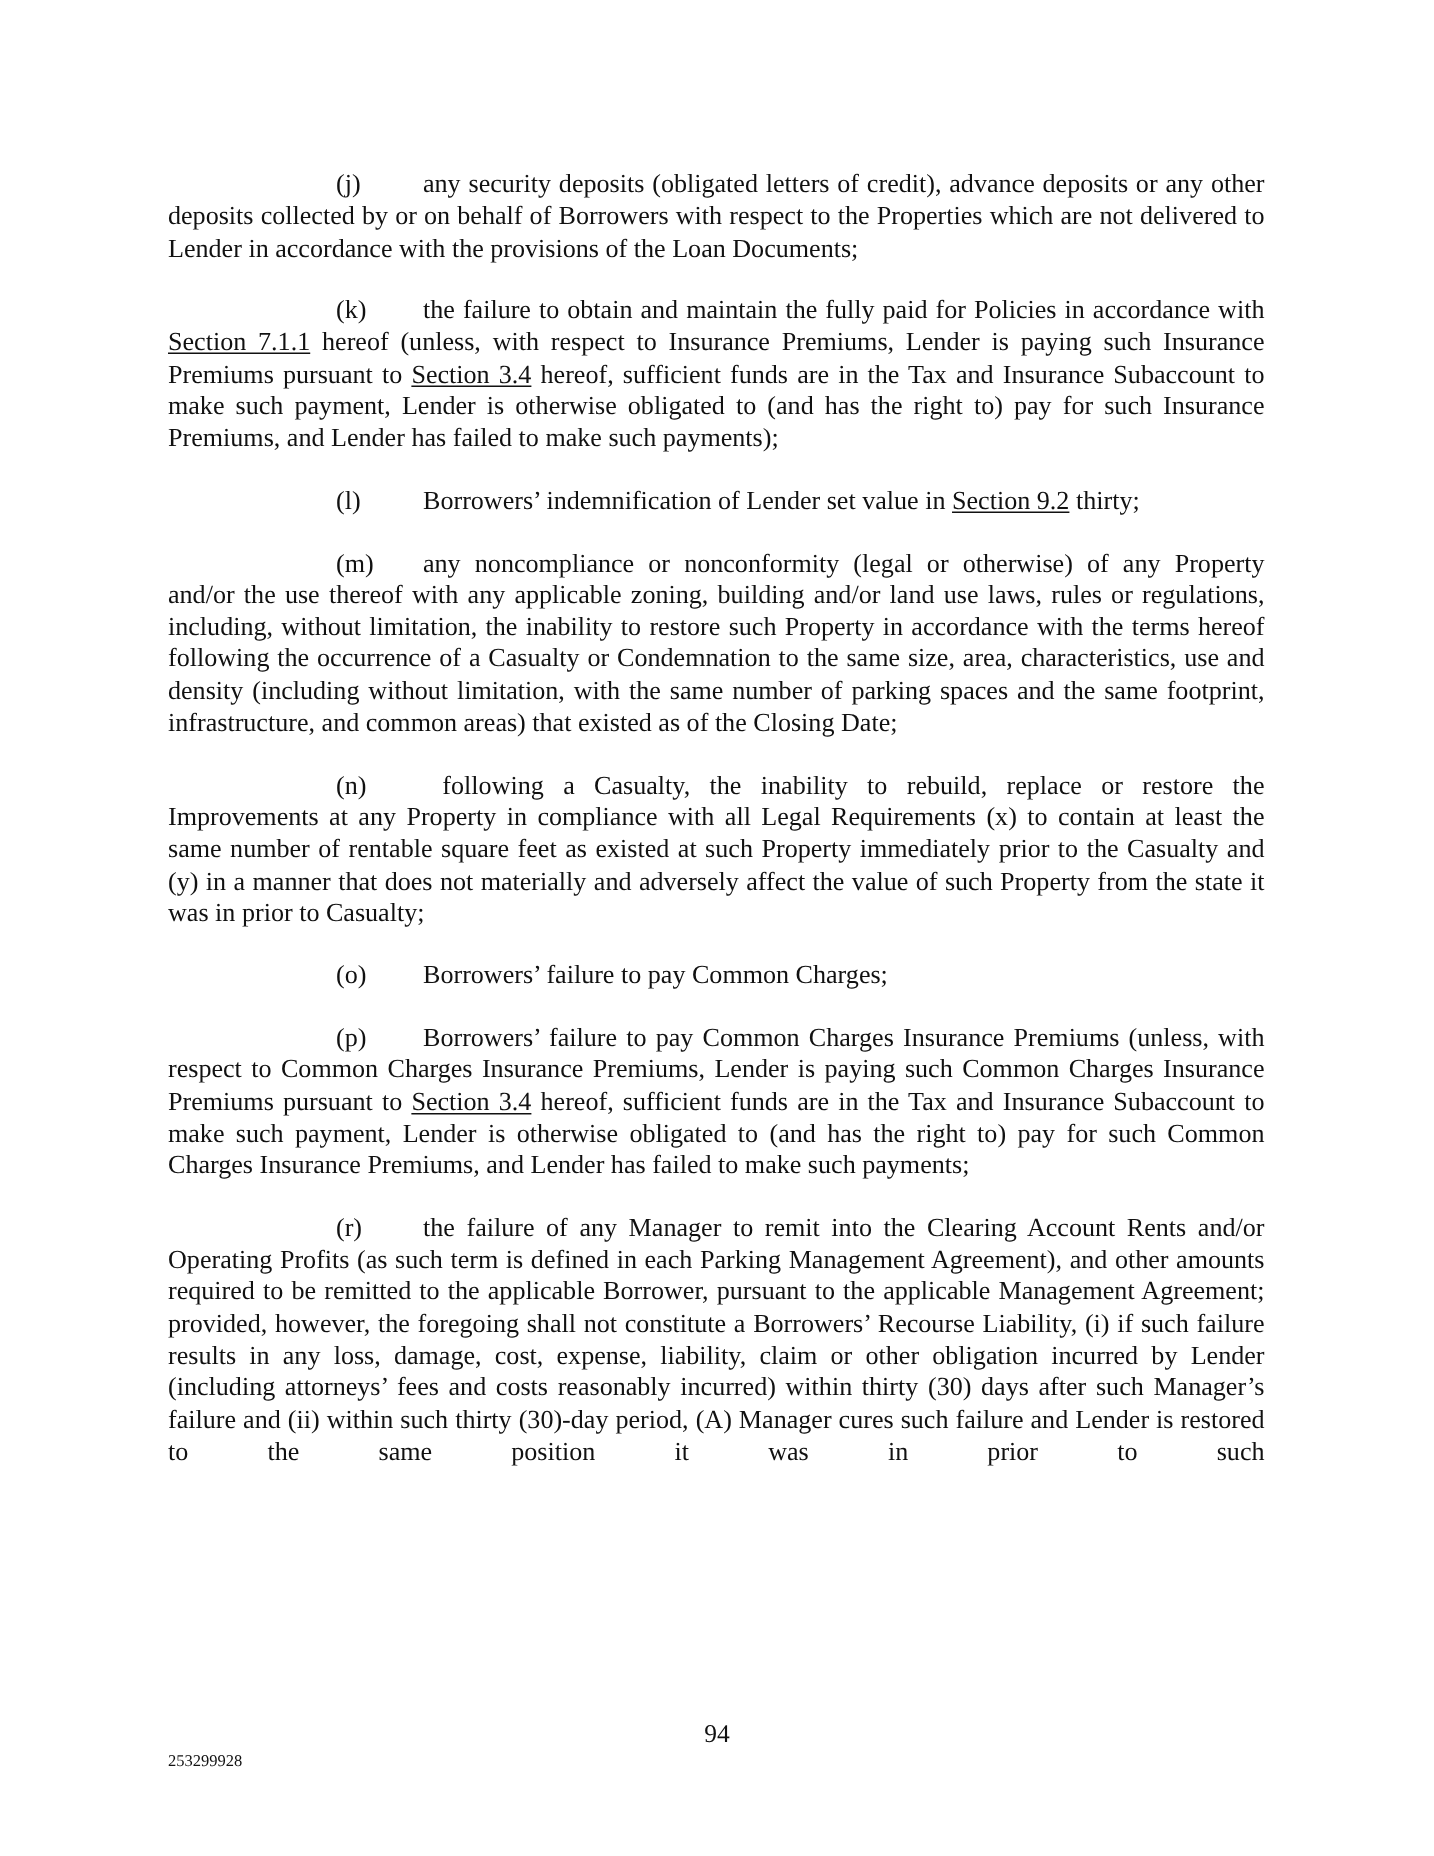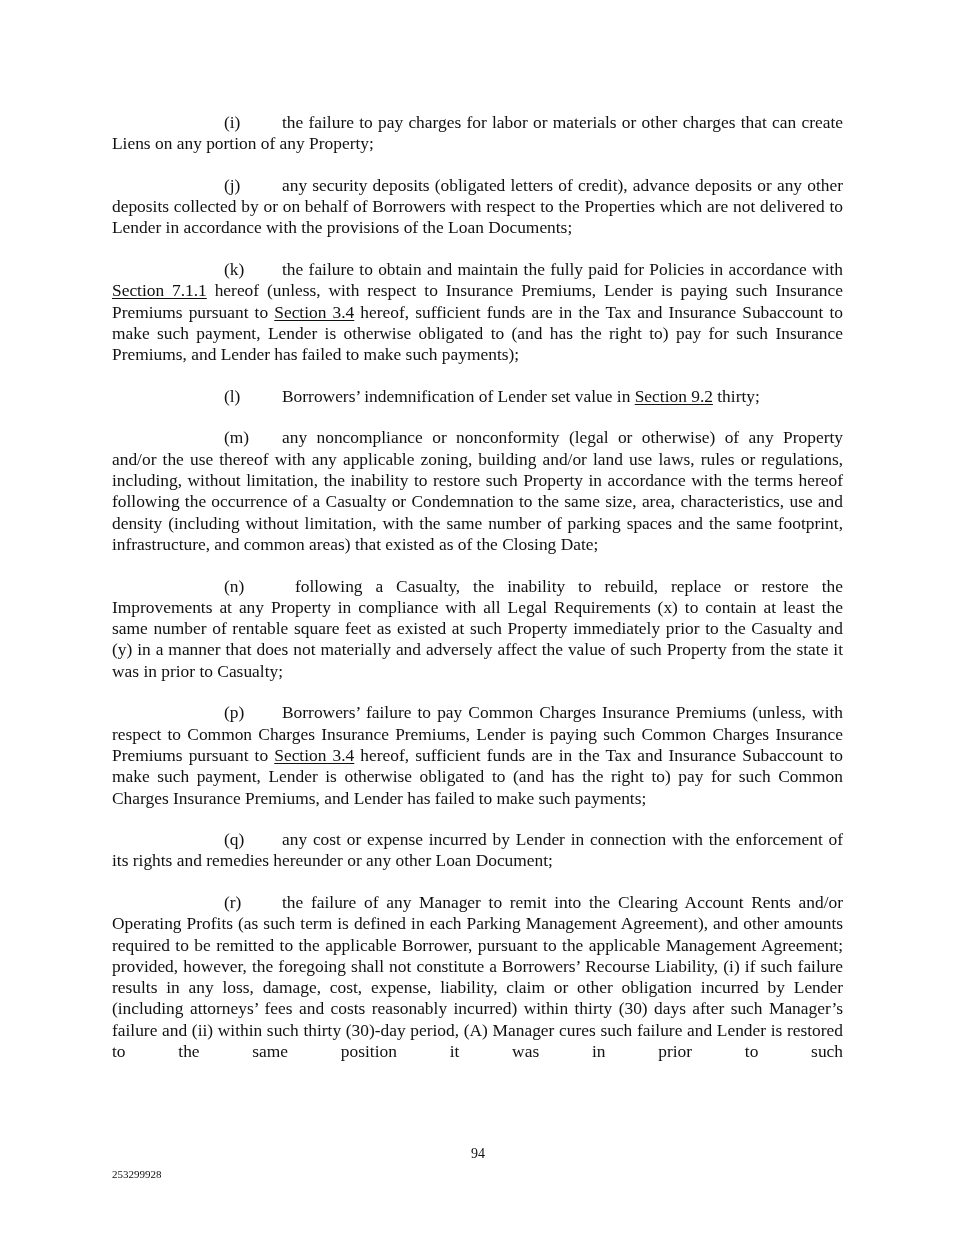--- a/index.html
+++ b/index.html
@@ -8,47 +8,46 @@
     position: absolute; left: 112px; top: 112px; width: 731px;
     font-family: "Liberation Serif", serif; font-size: 17.4px; line-height: 21.3px;
     color: #111111;
   }
   .para { text-align: justify; margin: 0 0 20.3px 0; }
   .para .marker { display: inline-block; width: 58px; padding-left: 112px; }
   .para.single { text-align: left; }
   .u { text-decoration: underline; text-underline-offset: 2px; }
   .page-number {
     position: absolute; top: 1146px; left: 0; width: 956px; text-align: center;
-    font-family: "Liberation Serif", serif; font-size: 14px; color: #111111;
+    font-family: "Liberation Serif", serif; font-size: 17px; color: #111111;
   }
   .doc-id {
     position: absolute; top: 1168px; left: 112px;
     font-family: Liberation Serif, serif; font-size: 11px; color: #111111;
   }
 </style>
 </head>
 <body>
 
 <div class="page">
 
-  <p class="para"><span class="marker">(i)</span><span>the failure to pay charges for labor or materials or other charges that can create Liens on any portion of any Property;</span></p>
 
   <p class="para"><span class="marker">(j)</span><span>any security deposits (obligated letters of credit), advance deposits or any other deposits collected by or on behalf of Borrowers with respect to the Properties which are not delivered to Lender in accordance with the provisions of the Loan Documents;</span></p>
 
   <p class="para"><span class="marker">(k)</span><span>the failure to obtain and maintain the fully paid for Policies in accordance with </span><span class="u">Section 7.1.1</span><span> hereof (unless, with respect to Insurance Premiums, Lender is paying such Insurance Premiums pursuant to </span><span class="u">Section 3.4</span><span> hereof, sufficient funds are in the Tax and Insurance Subaccount to make such payment, Lender is otherwise obligated to (and has the right to) pay for such Insurance Premiums, and Lender has failed to make such payments);</span></p>
 
   <p class="para single"><span class="marker">(l)</span><span>Borrowers’ indemnification of Lender set value in </span><span class="u">Section 9.2</span><span> thirty;</span></p>
 
   <p class="para"><span class="marker">(m)</span><span>any noncompliance or nonconformity (legal or otherwise) of any Property and/or the use thereof with any applicable zoning, building and/or land use laws, rules or regulations, including, without limitation, the inability to restore such Property in accordance with the terms hereof following the occurrence of a Casualty or Condemnation to the same size, area, characteristics, use and density (including without limitation, with the same number of parking spaces and the same footprint, infrastructure, and common areas) that existed as of the Closing Date;</span></p>
 
   <p class="para"><span class="marker">(n)</span><span> following a Casualty, the inability to rebuild, replace or restore the Improvements at any Property in compliance with all Legal Requirements (x) to contain at least the same number of rentable square feet as existed at such Property immediately prior to the Casualty and (y) in a manner that does not materially and adversely affect the value of such Property from the state it was in prior to Casualty;</span></p>
 
+  <p class="para single"><span class="marker">(o)</span><span>Borrowers’ failure to pay Common Charges;</span></p>
 
   <p class="para"><span class="marker">(p)</span><span>Borrowers’ failure to pay Common Charges Insurance Premiums (unless, with respect to Common Charges Insurance Premiums, Lender is paying such Common Charges Insurance Premiums pursuant to </span><span class="u">Section 3.4</span><span> hereof, sufficient funds are in the Tax and Insurance Subaccount to make such payment, Lender is otherwise obligated to (and has the right to) pay for such Common Charges Insurance Premiums, and Lender has failed to make such payments;</span></p>
 
-  <p class="para"><span class="marker">(q)</span><span>any cost or expense incurred by Lender in connection with the enforcement of its rights and remedies hereunder or any other Loan Document;</span></p>
 
   <p class="para" style="text-align-last: justify;"><span class="marker">(r)</span><span>the failure of any Manager to remit into the Clearing Account Rents and/or Operating Profits (as such term is defined in each Parking Management Agreement), and other amounts required to be remitted to the applicable Borrower, pursuant to the applicable Management Agreement; provided, however, the foregoing shall not constitute a Borrowers’ Recourse Liability, (i) if such failure results in any loss, damage, cost, expense, liability, claim or other obligation incurred by Lender (including attorneys’ fees and costs reasonably incurred) within thirty (30) days after such Manager’s failure and (ii) within such thirty (30)-day period, (A) Manager cures such failure and Lender is restored to the same position it was in prior to such</span></p>
 
 </div>
 
 <div class="page-number">94</div>
 <div class="doc-id">253299928</div>
 
 </body></html>

